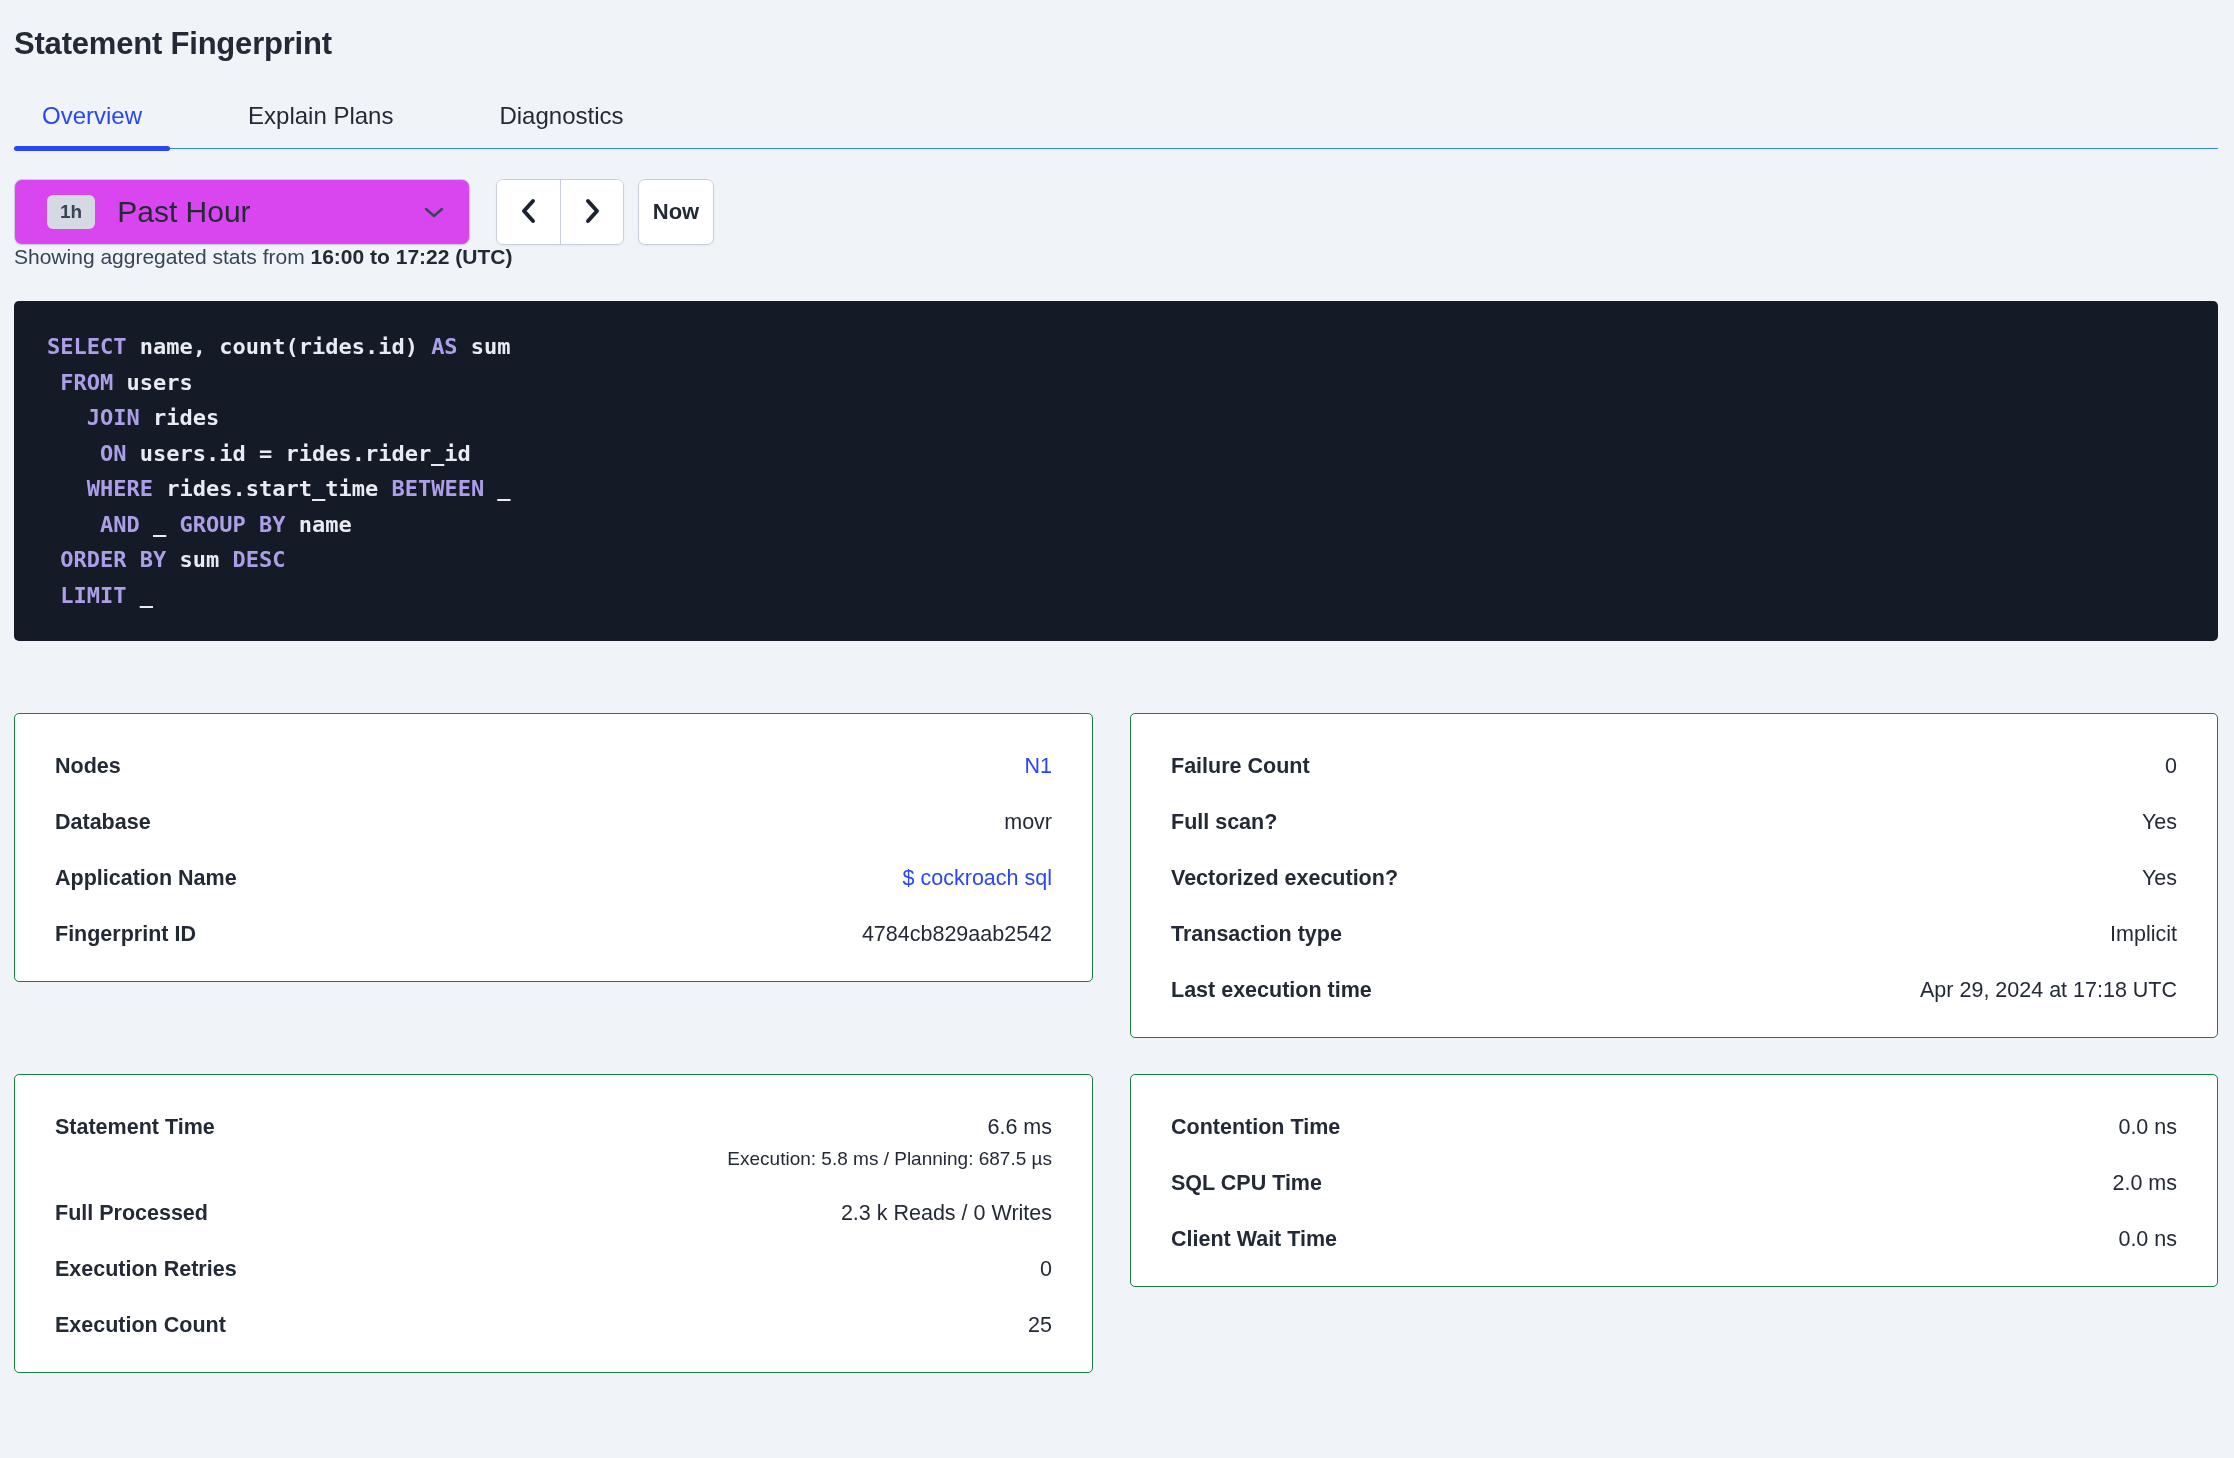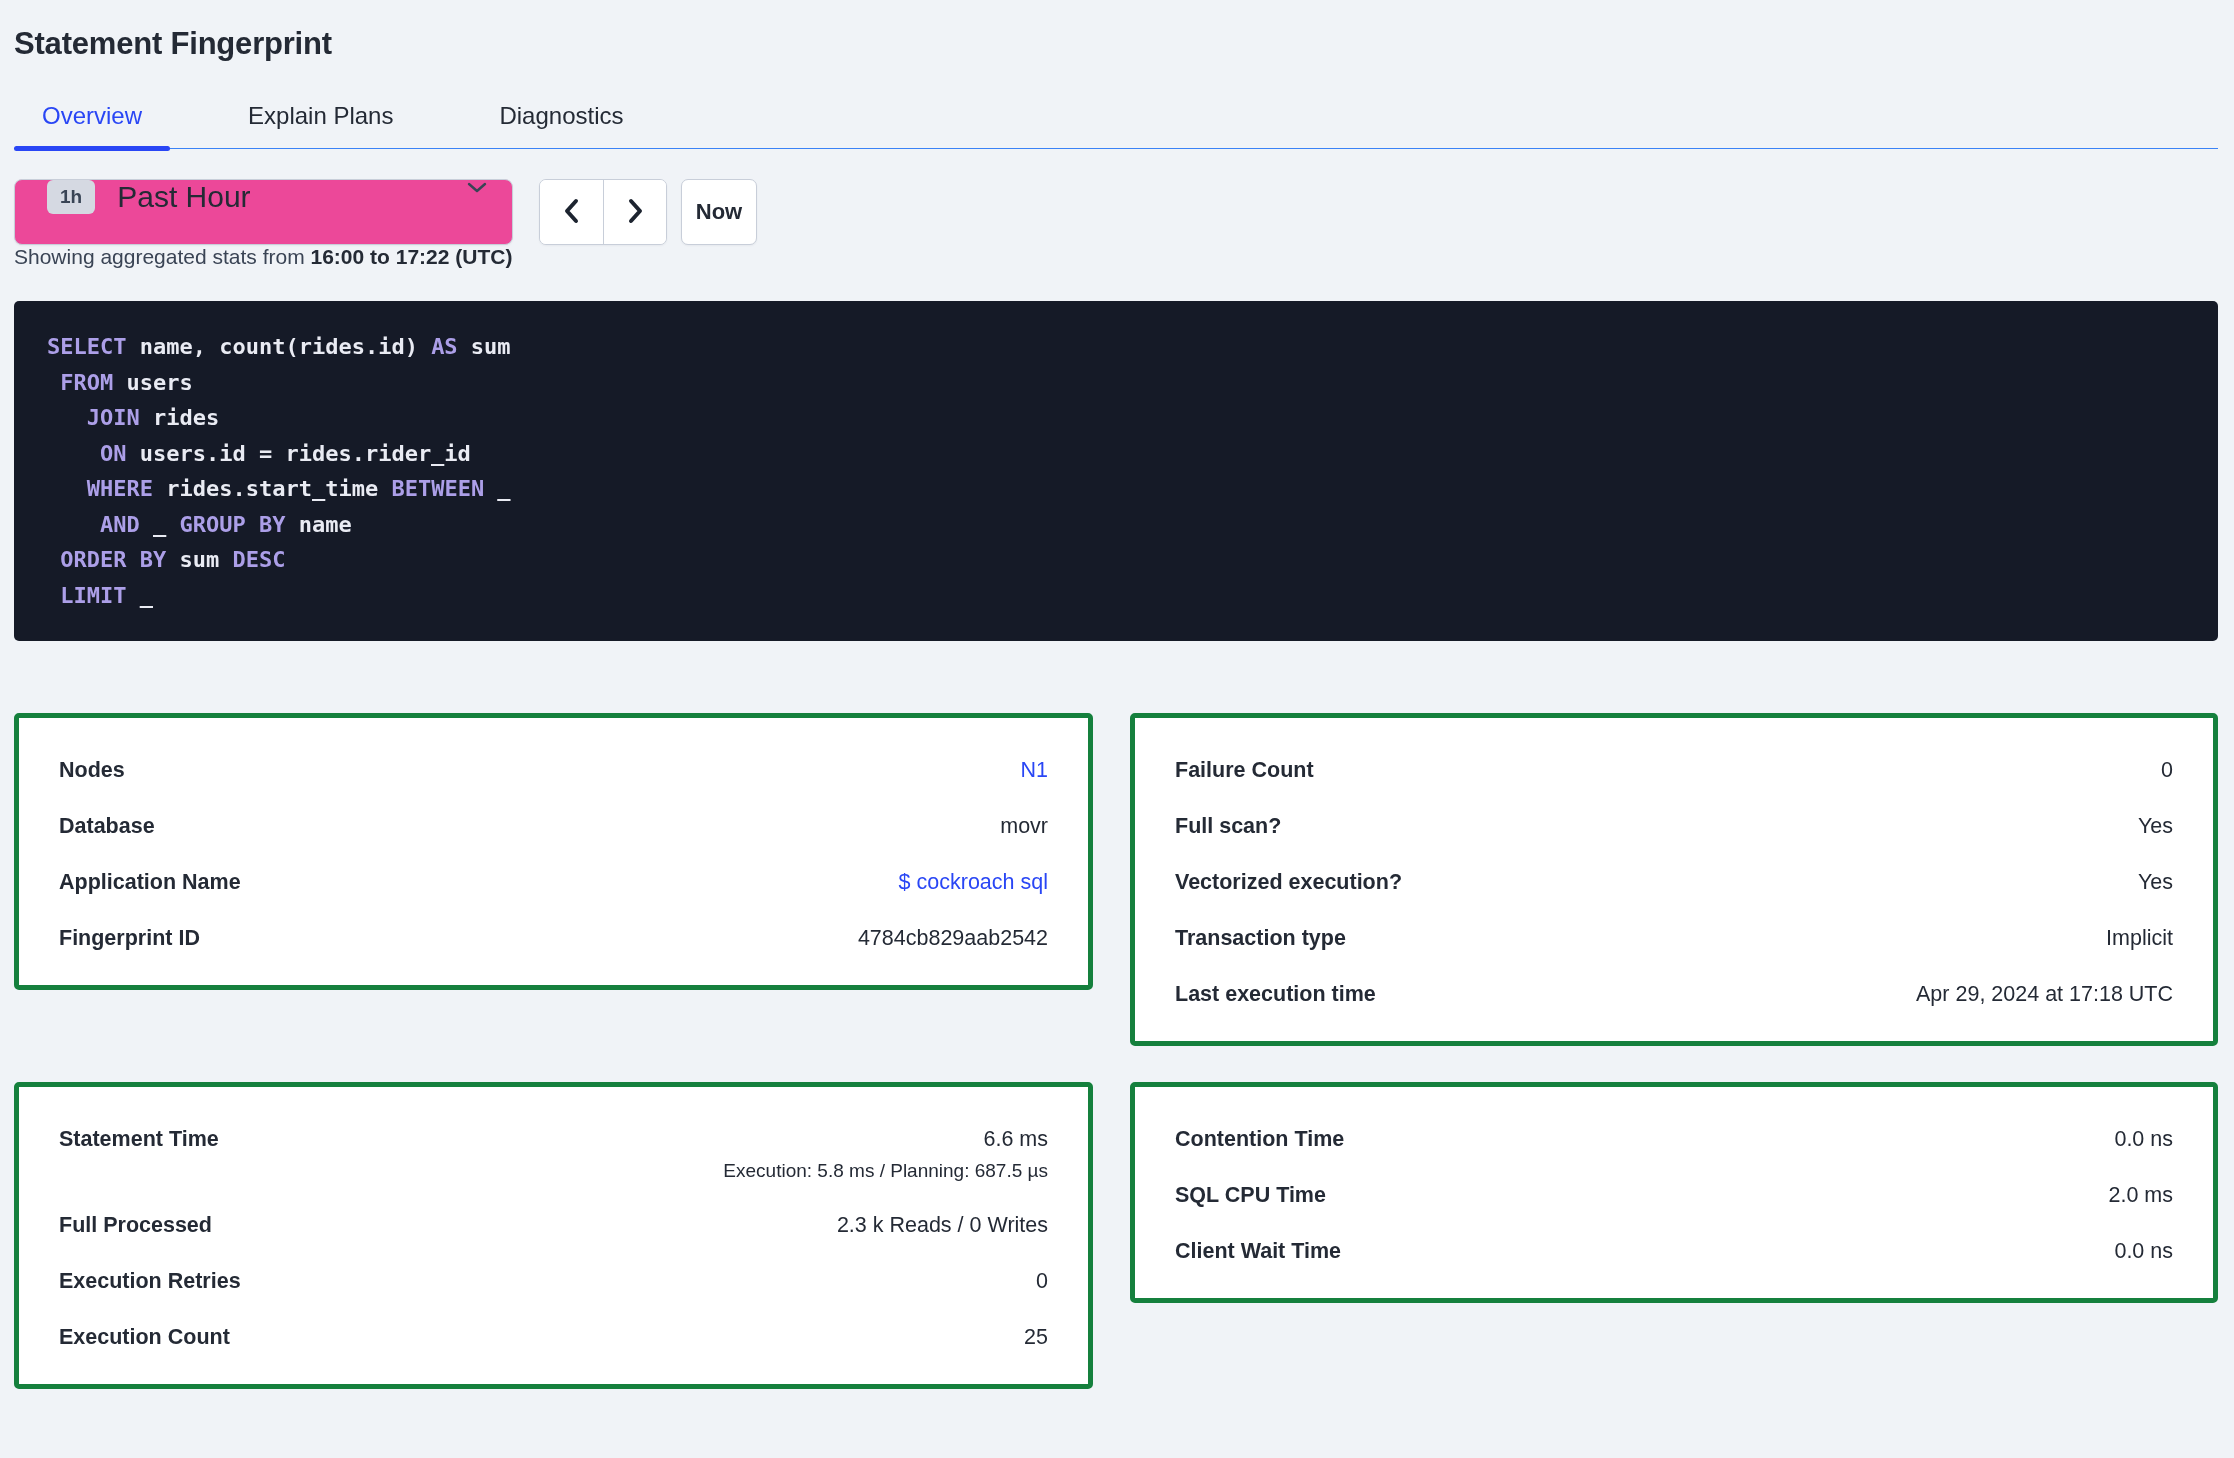--- a/index.html
+++ b/index.html
@@ -40,24 +40,24 @@
     position: absolute;
     left: 0; right: 0; bottom: -3px;
     height: 5px;
     border-radius: 3px;
     background: #2946f5;
   }
 
   
   .controls { display: flex; align-items: stretch; margin-top: 30px; height: 66px; }
   .time-dropdown {
-    width: 499px;
-    display: flex;
-    align-items: flex-start;
-    background: #ec4899;
+    width: 456px;
+    display: flex;
+    align-items: center;
+    background: #d946ef;
     border: 1px solid #c8ced9;
     border-radius: 8px;
     padding: 0 24px 0 32px;
     cursor: pointer;
     box-shadow: 0 1px 2px rgba(30,40,60,0.05);
   }
   .interval-badge {
     background: #d5d9e2;
     color: #394455;
     font-weight: 700;
@@ -125,21 +125,21 @@
   .cards-grid {
     display: grid;
     grid-template-columns: 1079px 1fr;
     gap: 37px;
     align-items: start;
   }
   .grid-1 { margin-top: 72px; }
   .grid-2 { margin-top: 36px; }
   .card {
     background: #fff;
-    border: 5px solid #15803d;
+    border: 1px solid #15803d;
     border-radius: 5px;
     padding: 40px 40px 34px 40px;
   }
   .card-row {
     display: flex;
     justify-content: space-between;
     align-items: flex-start;
     margin-bottom: 31px;
   }
   .card-row:last-child { margin-bottom: 0; gap: 40px; }

